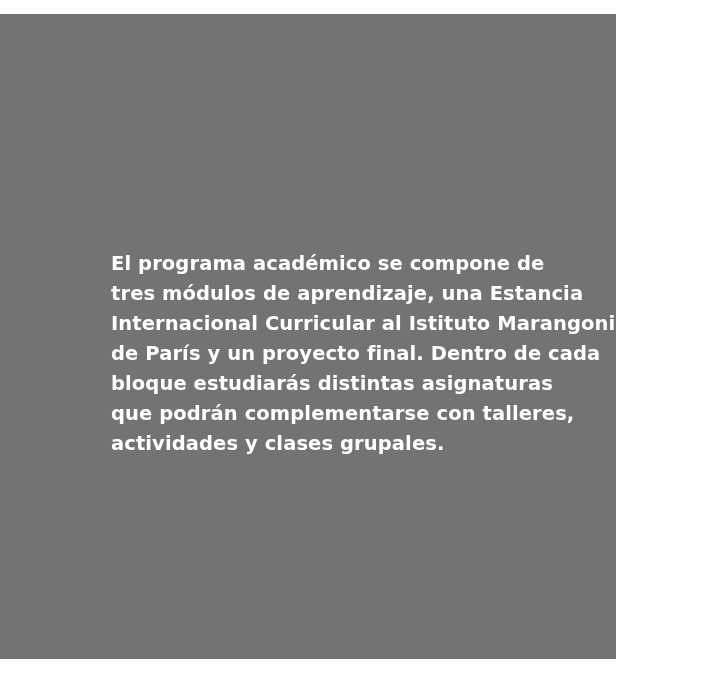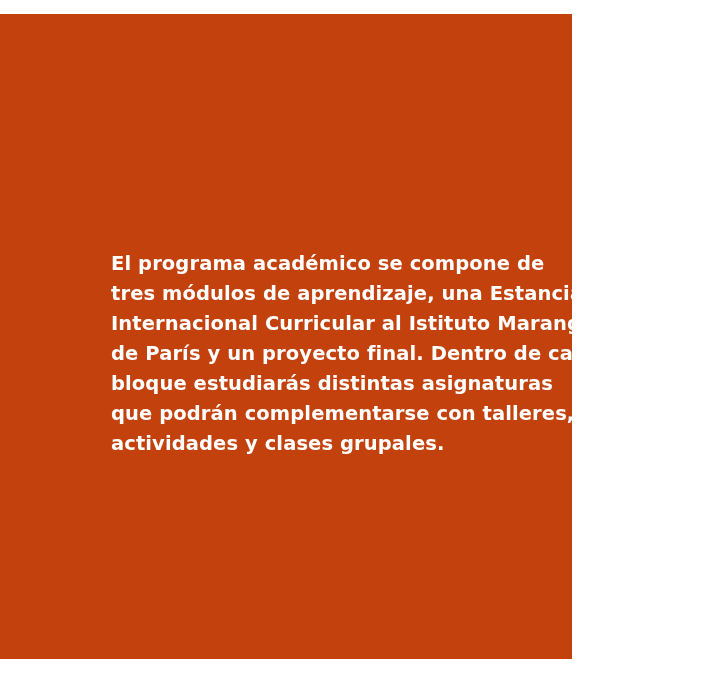--- a/index.html
+++ b/index.html
@@ -16,23 +16,23 @@
   .page {
     position: relative;
     width: 720px;
     height: 673px;
     background: #ffffff;
   }
   .hero-panel {
     position: absolute;
     left: 0;
     top: 14px;
-    width: 572px;
+    width: 616px;
     height: 645px;
-    background: #c2410c;
+    background: #737373;
     text-decoration: underline;
   }
   .hero-text {
     position: absolute;
     left: 111px;
     top: 235px;
     width: 520px;
     color: #ffffff;
     font-family: "DejaVu Sans", sans-serif;
     font-size: 19.5px;

